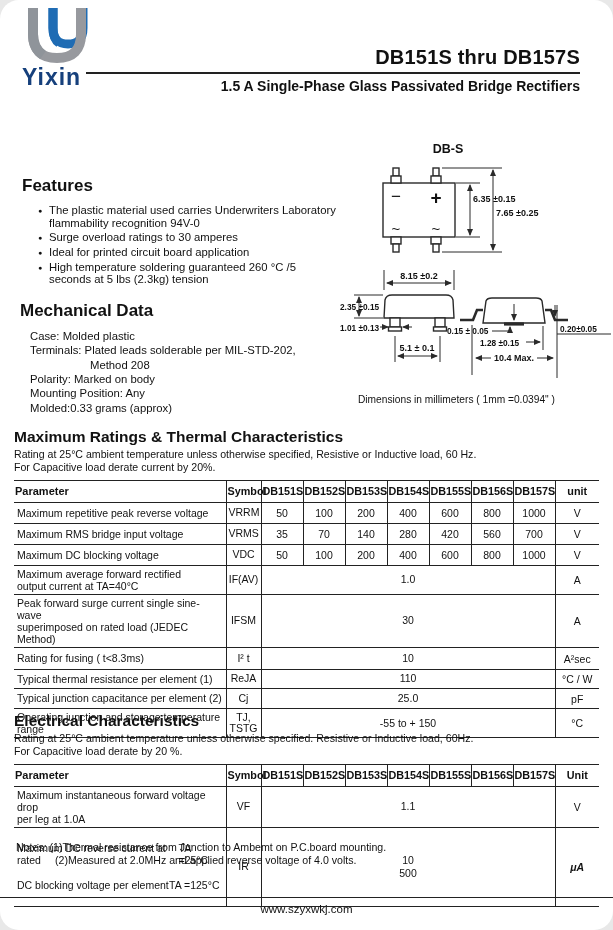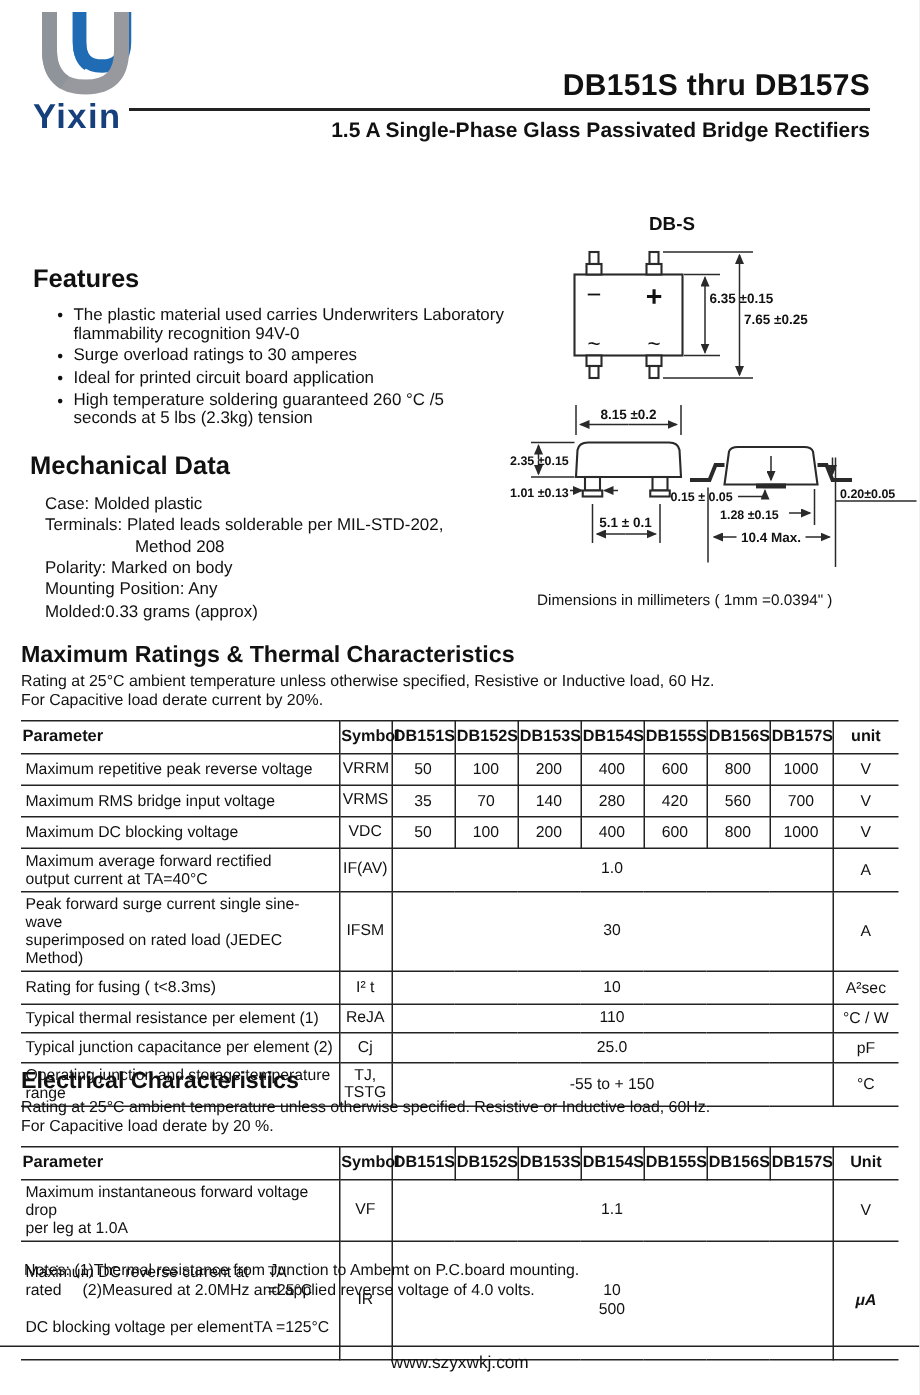--- a/index.html
+++ b/index.html
@@ -1,20 +1,21 @@
 <!DOCTYPE html>
 <html><head>
 <meta charset="utf-8">
 <style>
   * { margin:0; padding:0; box-sizing:border-box; }
   html,body { background:#e8e8e8; }
   .page {
     position:relative; width:613px; height:930px; background:#ffffff;
     font-family:"Liberation Sans", sans-serif; color:#1a1a1a; overflow:hidden;
     margin:0 auto;
+    border-radius:19px;
   }
   
   .logo { position:absolute; left:22px; top:6px; width:90px; }
   .logo-mark { position:relative; width:72px; height:58px; margin-left:4px; }
   .logo-text { font-size:23px; font-weight:bold; color:#16407c; letter-spacing:1px; margin-top:0px; }
   .title-block { position:absolute; left:86px; top:46px; width:494px; text-align:right; }
   .doc-title { font-size:20px; font-weight:bold; color:#111; letter-spacing:0.2px; }
   .title-rule { border:none; border-top:2px solid #222; margin-top:3px; }
   .doc-subtitle { font-size:14px; font-weight:bold; margin-top:4px; color:#111; }
   .doc-subtitle2 { font-size:11.5px; margin-top:2px; color:#111; }

